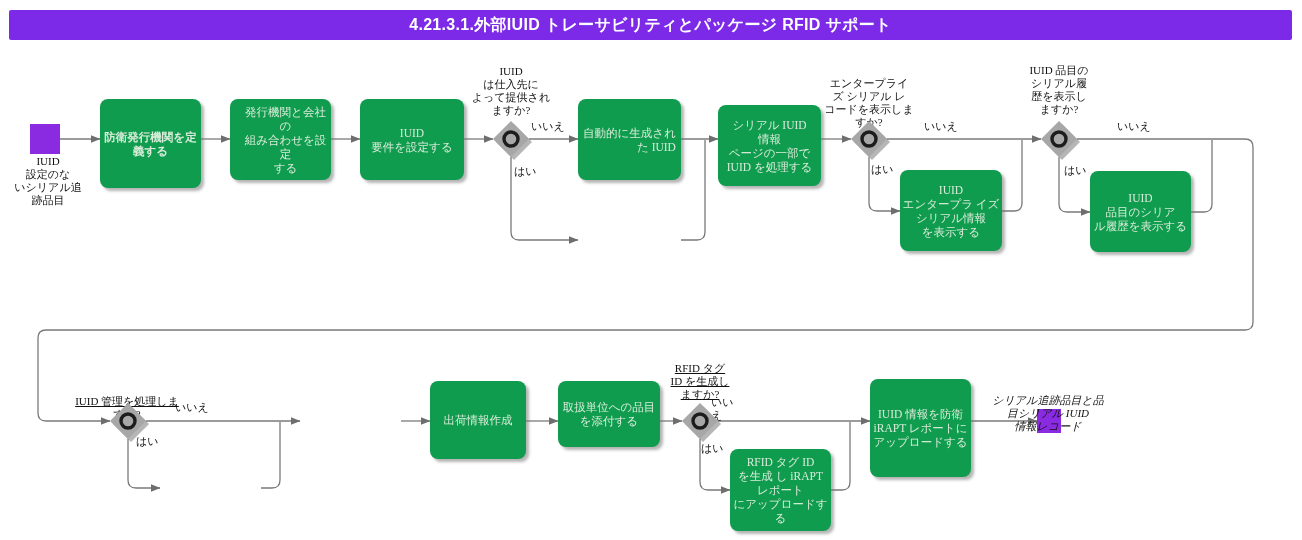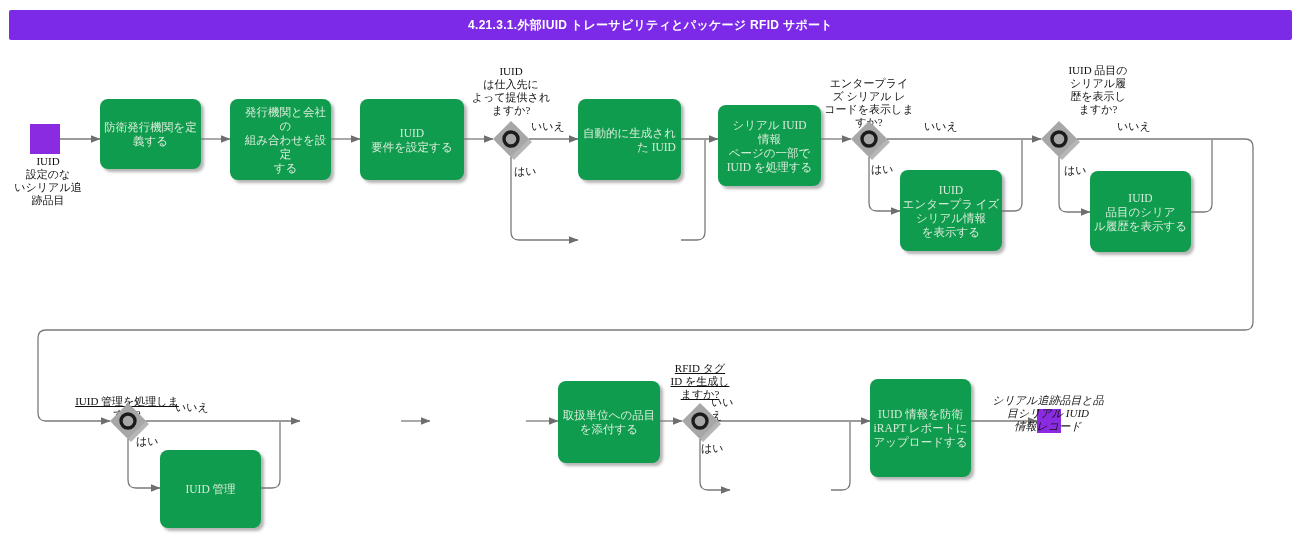--- a/index.html
+++ b/index.html
@@ -8,21 +8,21 @@
     font-family:"Liberation Serif","DejaVu Serif",serif;
   }
   
   #title-bar{
     position:absolute;left:9px;top:10px;width:1283px;height:30px;
     background:#7d2ae8;border-radius:2px;display:flex;align-items:center;justify-content:center;
     z-index:2;
   }
   #title-bar .t{
     color:#fff;font-family:"Liberation Sans","DejaVu Sans",sans-serif;
-    font-weight:bold;font-size:12px;letter-spacing:.3px;white-space:pre;
+    font-weight:bold;font-size:16px;letter-spacing:.3px;white-space:pre;
   }
   
   svg.layer{position:absolute;left:0;top:0;z-index:0;}
   svg.gwlayer{position:absolute;left:0;top:0;z-index:2;pointer-events:none;}
   
   .task{
     position:absolute;background:#109c4e;border-radius:8px;
     box-shadow:3px 3px 3px rgba(120,120,120,.55);
     display:flex;align-items:center;justify-content:center;text-align:center;
     color:#d8ecd9;font-size:11.5px;line-height:14px;white-space:pre-line;
@@ -88,44 +88,49 @@
   <div class="event-square" style="left:1037px;top:409px;width:24px;height:24px;"></div>
 
   <div class="lbl center" style="left:1px;top:155px;width:94px;">IUID
 設定のな
 いシリアル追
 跡品目</div>
   <div class="lbl center z3" style="left:992px;top:394px;width:112px;">シリアル追跡品目と品
 目シリアル IUID
 情報レコード</div>
 
-  <div class="task" style="left:100px;top:99px;width:101px;height:70px;">防衛発行機関を定
+  <div class="task" style="left:100px;top:99px;width:101px;height:89px;font-weight:bold;">防衛発行機関を定
 義する</div>
   <div class="task" style="left:230px;top:99px;width:101px;height:81px;padding-left:12px;">発行機関と会社の
 組み合わせを設定
 する</div>
   <div class="task" style="left:360px;top:99px;width:104px;height:81px;">IUID
 要件を設定する</div>
   <div class="task" style="left:578px;top:99px;width:103px;height:81px;text-align:right;">自動的に生成され
 た IUID</div>
   <div class="task" style="left:718px;top:105px;width:103px;height:81px;">シリアル IUID
 情報
 ページの一部で
 IUID を処理する</div>
   <div class="task" style="left:900px;top:170px;width:102px;height:81px;">IUID
 エンタープラ イズ
 シリアル情報
 を表示する</div>
   <div class="task" style="left:1090px;top:171px;width:101px;height:81px;">IUID
 品目のシリア
 ル履歴を表示する</div>
 
-  <div class="task" style="left:160px;top:450px;width:101px;height:78px;">IUID 管理</div>
-  <div class="task" style="left:558px;top:381px;width:102px;height:82px;">取扱単位への品目
+  <div class="task" style="left:430px;top:381px;width:96px;height:78px;">出荷情報作成</div>
+  <div class="task" style="left:558px;top:381px;width:102px;height:66px;">取扱単位への品目
 を添付する</div>
+  <div class="task" style="left:730px;top:449px;width:101px;height:82px;">RFID タグ ID
+を生成 し iRAPT
+レポート
+にアップロードす
+る</div>
   <div class="task" style="left:870px;top:379px;width:101px;height:98px;">IUID 情報を防衛
 iRAPT レポートに
 アップロードする</div>
 
   <svg class="gwlayer" width="1302" height="540">
     <g>
       <path d="M496,142 L514,124 L532,142 L514,160 Z" fill="rgba(110,110,110,.5)"></path>
       <path d="M493,139 L511,121 L529,139 L511,157 Z" fill="#a7a7a7"></path>
       <circle cx="511" cy="139" r="7" fill="none" stroke="#1c1c1c" stroke-width="3.4"></circle>
     </g>
@@ -152,21 +157,21 @@
   </svg>
 
   <div class="lbl center" style="left:451px;top:65px;width:120px;">IUID
 は仕入先に
 よって提供され
 ますか?</div>
   <div class="lbl center" style="left:809px;top:77px;width:120px;">エンタープライ
 ズ シリアル レ
 コードを表示しま
 すか?</div>
-  <div class="lbl center" style="left:1038px;top:64px;width:120px;">IUID 品目の
+  <div class="lbl center" style="left:999px;top:64px;width:120px;">IUID 品目の
 シリアル履
 歴を表示し
 ますか?</div>
   <div class="lbl center" style="left:47px;top:395px;width:160px;text-decoration:underline;">IUID 管理を処理しま
 すか?</div>
   <div class="lbl center" style="left:650px;top:362px;width:100px;text-decoration:underline;">RFID タグ
 ID を生成し
 ますか?</div>
 
   <div class="lbl" style="left:531px;top:120px;">いいえ</div>

